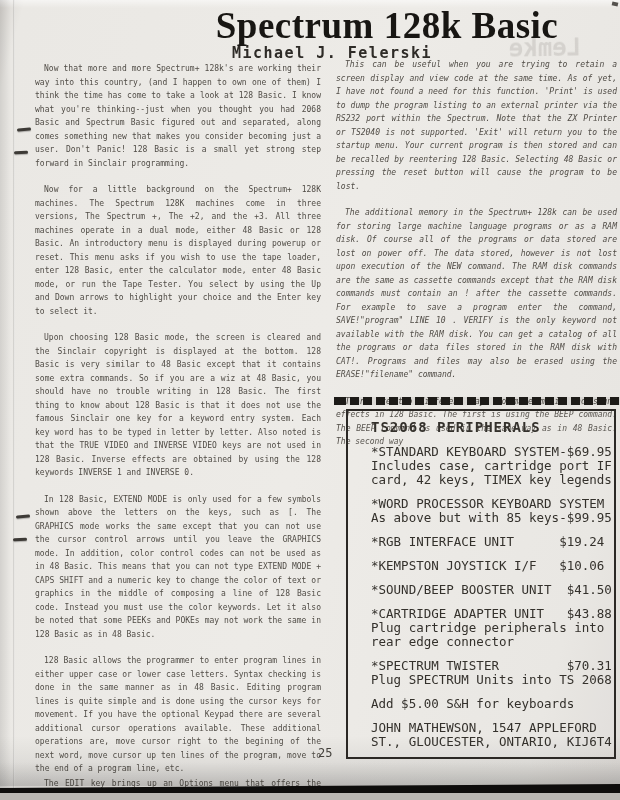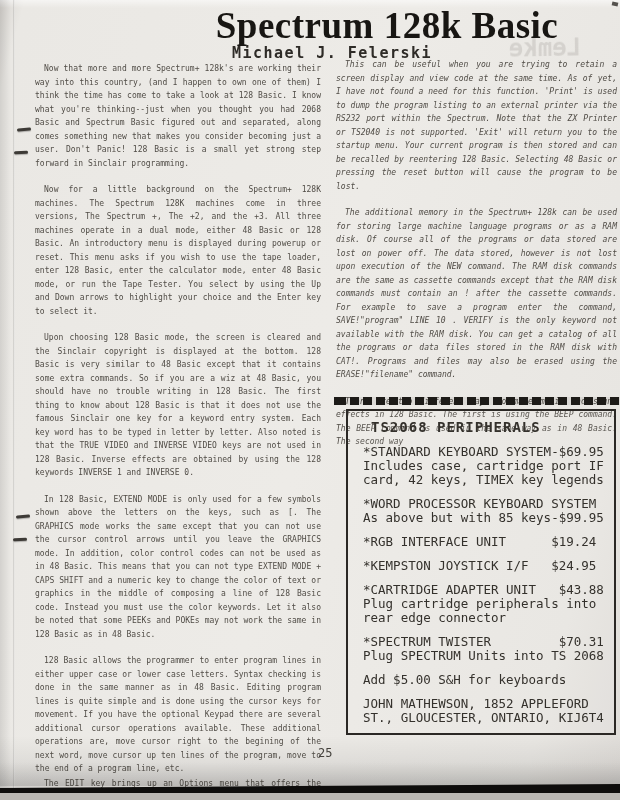--- a/index.html
+++ b/index.html
@@ -47,21 +47,21 @@
 
   .divider{position:absolute;left:334px;top:397px;width:285px;height:8px;
     background:repeating-linear-gradient(90deg,#1d1b18 0 9px, rgba(29,27,24,.08) 9px 13px);
     border-left:3px solid #1d1b18;border-right:3px solid #1d1b18;}
 
   .adbox{position:absolute;left:346px;top:409px;width:270px;box-sizing:border-box;
     border:2px solid #2b2825;padding:8px 2px 8px 11px;background:rgba(255,255,255,.06);}
   .ad-title{font-size:14px;letter-spacing:1px;color:#34312c;font-weight:bold;
     margin:0 0 10px 0;padding-left:12px;}
   .ad-item{font-size:12.5px;line-height:14px;color:#34312c;white-space:pre-wrap;
-    margin:0 0 10px 4px;}
+    margin:0 0 10px 12px;}
   .ad-item:last-child{margin-bottom:0;}
 
   .pagenum{position:absolute;left:318px;top:746px;font-size:12px;color:#44413c;}
 
   
   .bottom-shade{position:absolute;left:0;top:762px;width:620px;height:24px;
     background:linear-gradient(180deg, rgba(0,0,0,0), rgba(0,0,0,.12));}
   .edge-bar{position:absolute;left:-4px;top:786px;width:630px;height:9px;background:#0e0d0c;
     transform:rotate(-0.35deg);box-shadow:0 2px 2px rgba(0,0,0,.4);}
   .below-page{position:absolute;left:0;top:793px;width:620px;height:7px;background:#b9b6b2;}
@@ -108,28 +108,29 @@
   <div class="adbox">
     <div class="ad-title">TS2068 PERIPHERALS</div>
     <div>
 
     <div class="ad-item">*STANDARD KEYBOARD SYSTEM-$69.95
 Includes case, cartridge port IF
 card, 42 keys, TIMEX key legends</div>
         <div class="ad-item">*WORD PROCESSOR KEYBOARD SYSTEM
 As above but with 85 keys-$99.95</div>
         <div class="ad-item">*RGB INTERFACE UNIT      $19.24</div>
-        <div class="ad-item">*KEMPSTON JOYSTICK I/F   $24.95</div>
+        <div class="ad-item">*KEMPSTON JOYSTICK I/F   $10.06</div>
+        <div class="ad-item">*SOUND/BEEP BOOSTER UNIT  $41.50</div>
         <div class="ad-item">*CARTRIDGE ADAPTER UNIT   $43.88
 Plug cartridge peripherals into
 rear edge connector</div>
         <div class="ad-item">*SPECTRUM TWISTER         $70.31
 Plug SPECTRUM Units into TS 2068</div>
         <div class="ad-item">Add $5.00 S&amp;H for keyboards</div>
-        <div class="ad-item">JOHN MATHEWSON, 1852 APPLEFORD
+        <div class="ad-item">JOHN MATHEWSON, 1547 APPLEFORD
 ST., GLOUCESTER, ONTARIO, KIJ6T4</div>
       </div>
   </div>
 
   <div class="pagenum">25</div>
 
   <div class="bottom-shade"></div>
   <div class="edge-bar"></div>
   <div class="below-page"></div>
 

